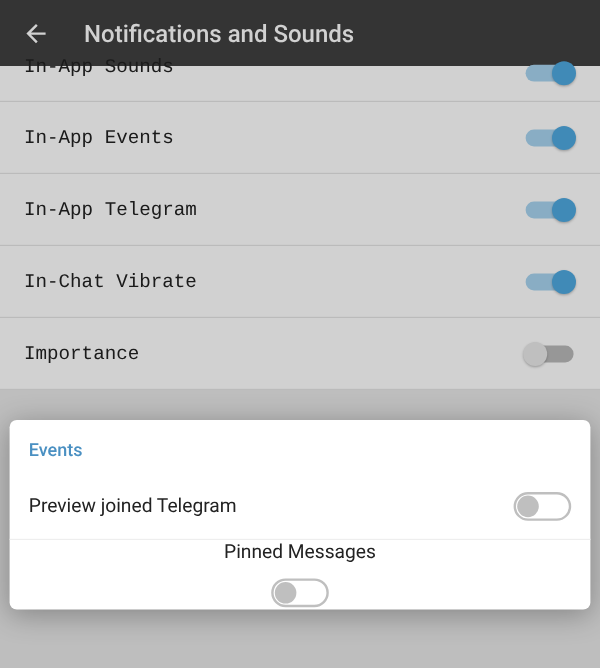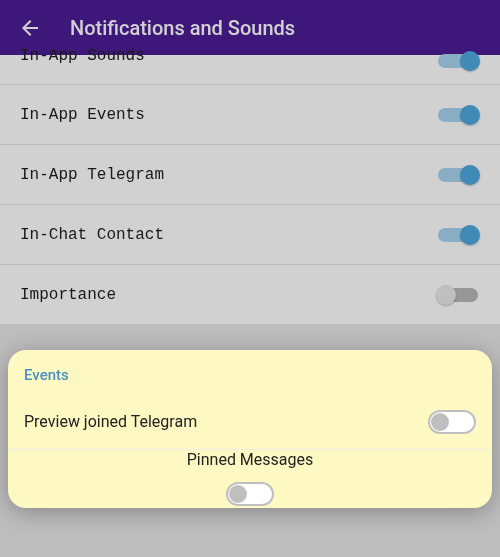--- a/index.html
+++ b/index.html
@@ -12,21 +12,21 @@
       overflow: hidden;
     }
     .dimmer {
       position: absolute;
       inset: 0;
       background: rgba(0,0,0,0.18);
       z-index: 5;
       pointer-events: none;
     }
     .header {
-      background: #4c1d95;
+      background: #404040;
       height: 55px;
       display: flex;
       align-items: center;
       padding: 5px 10px;
       position: relative;
       z-index: 1;
     }
     .back-arrow {
       width: 40px;
       height: 40px;
@@ -84,22 +84,22 @@
     }
     .toggle.on .track { background: #a8d4f0; }
     .toggle.on .thumb { background: #4fa9e0; right: 0; }
     .toggle.off .track { background: #b9b9b9; }
     .toggle.off .thumb { background: #e9e9e9; left: 0; }
     .gap { height: 12px; background: #e8e8e8; }
     .card {
       position: absolute;
       left: 8px; right: 8px;
       top: 350px;
-      background: #fef9c3;
-      border-radius: 18px;
+      background: #ffffff;
+      border-radius: 6px;
       box-shadow: 0 4px 24px rgba(0,0,0,0.3);
       z-index: 10;
       padding-bottom: 2px;
     }
     .section-title {
       color: #4a90c2;
       font-size: 15px;
       font-weight: 500;
       padding: 16px 16px 10px 16px;
     }
@@ -165,21 +165,21 @@
     </div>
   </div>
   <div class="bg-item">
     <span class="label">In-App Telegram</span>
     <div class="toggle on">
       <div class="track"></div>
       <div class="thumb"></div>
     </div>
   </div>
   <div class="bg-item">
-    <span class="label">In-Chat Contact</span>
+    <span class="label">In-Chat Vibrate</span>
     <div class="toggle on">
       <div class="track"></div>
       <div class="thumb"></div>
     </div>
   </div>
   <div class="bg-item">
     <span class="label">Importance</span>
     <div class="toggle off">
       <div class="track"></div>
       <div class="thumb"></div>

